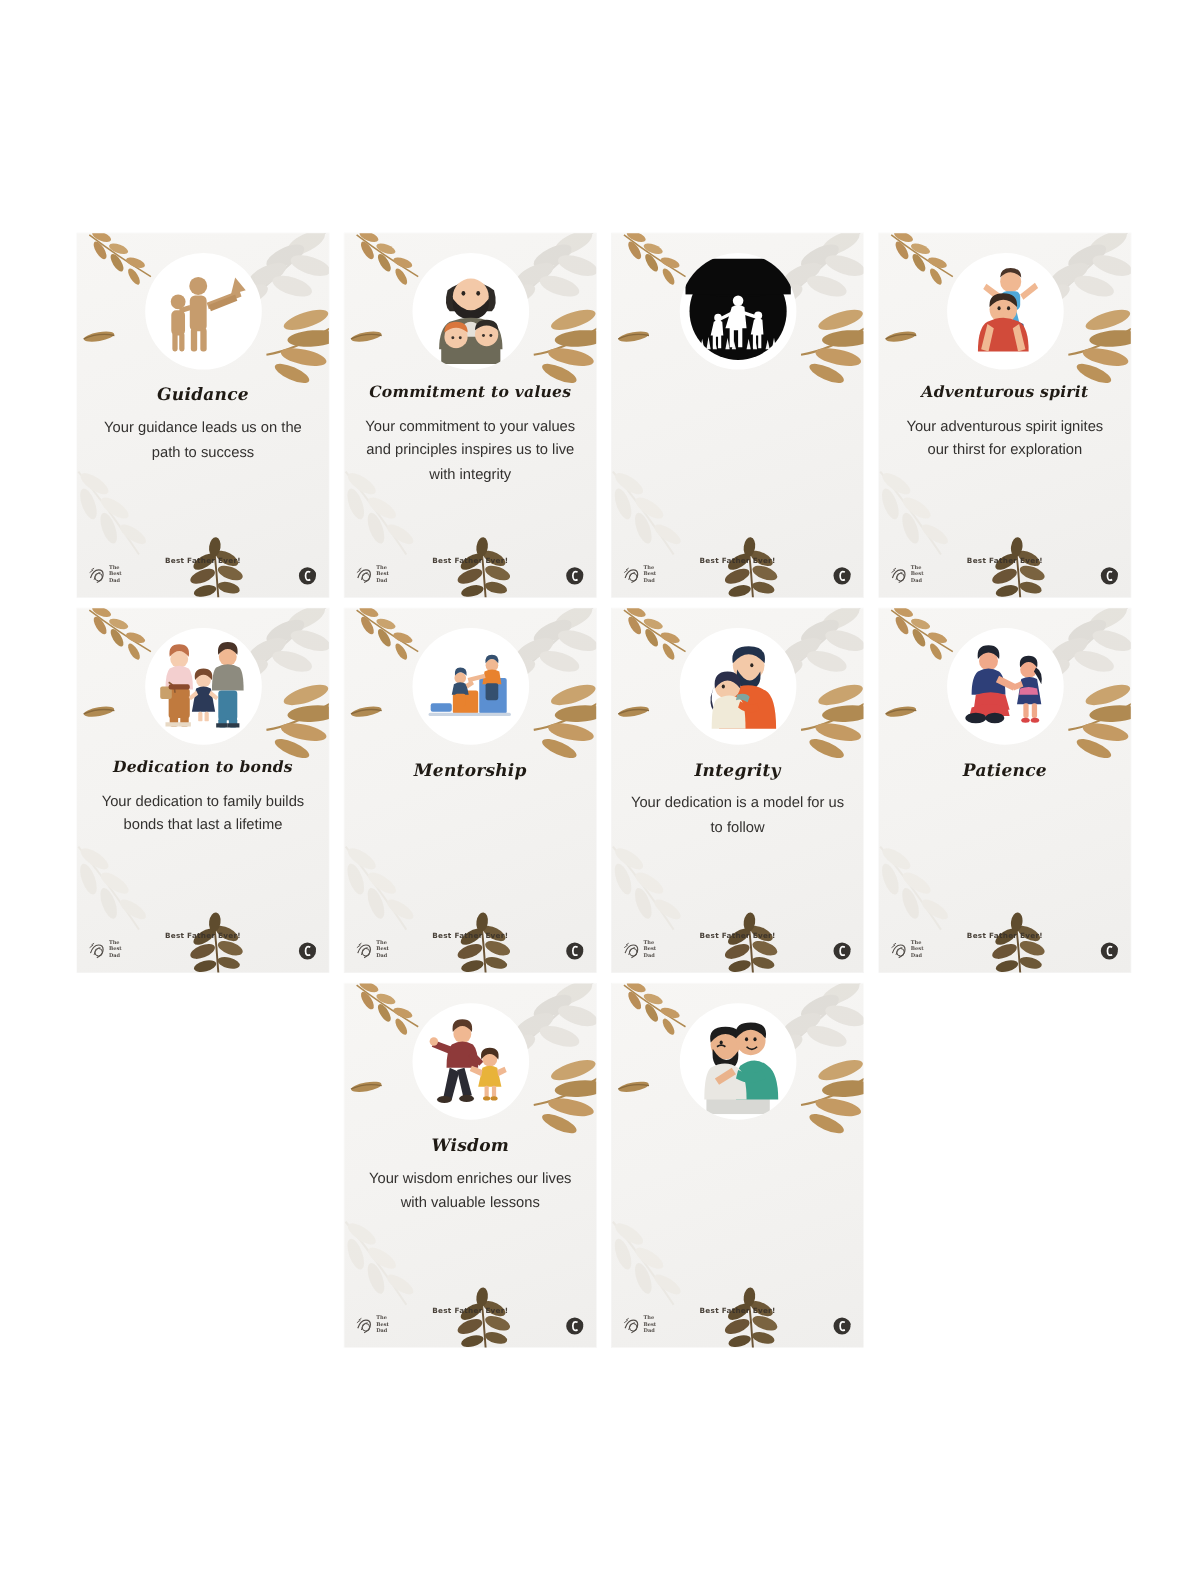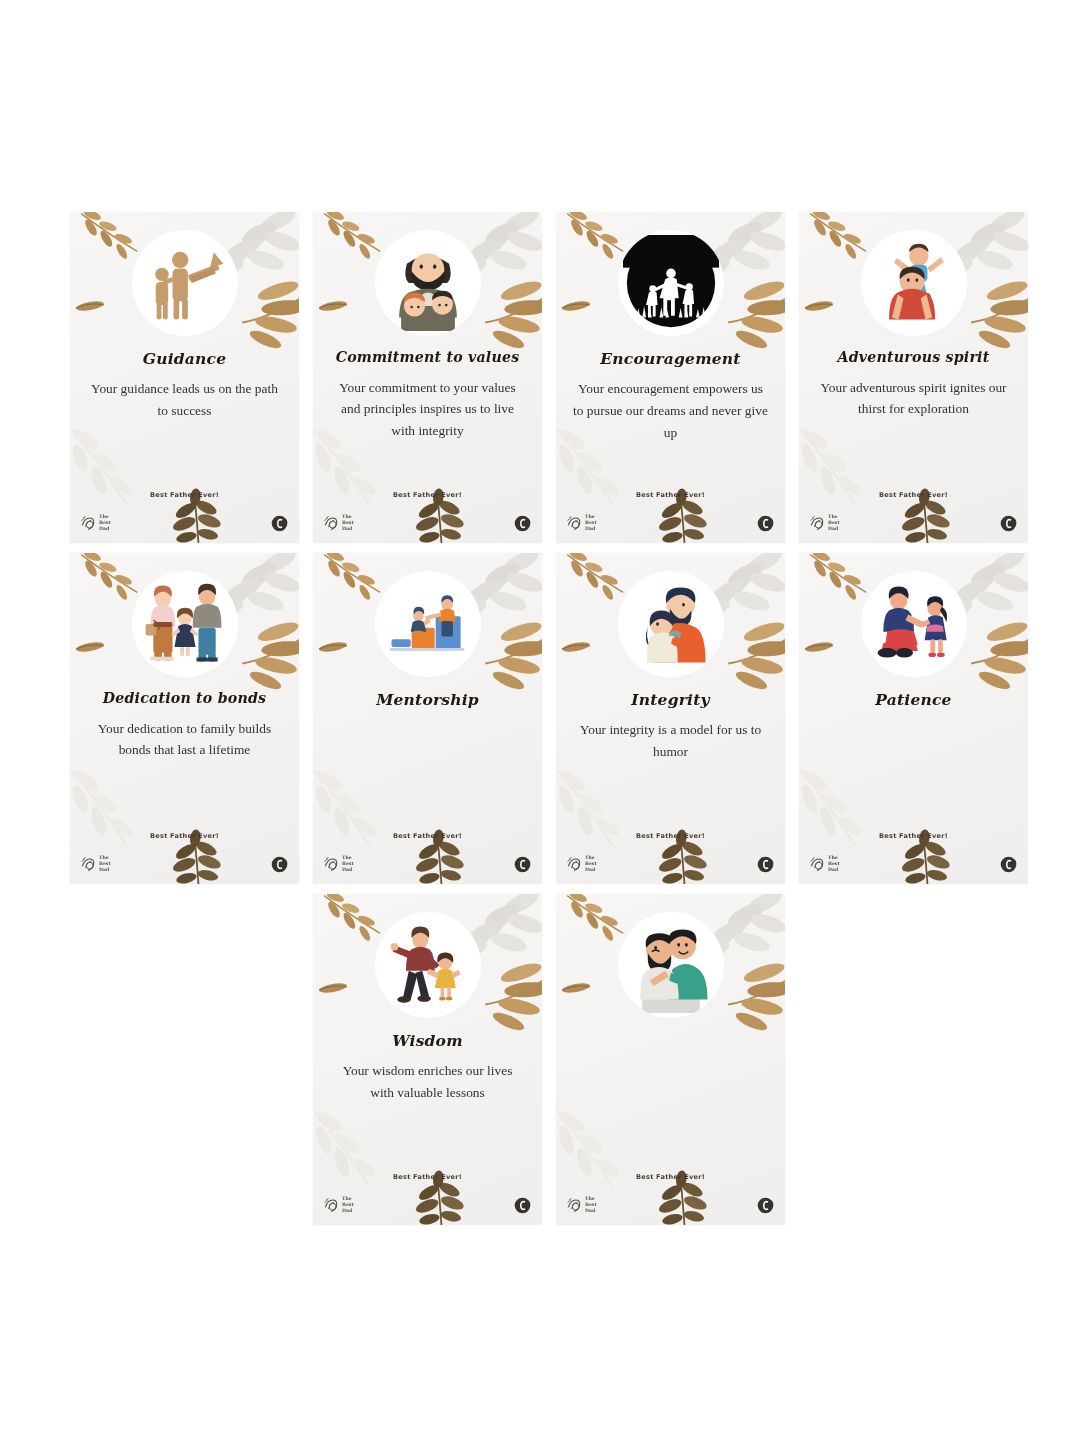--- a/index.html
+++ b/index.html
@@ -103,34 +103,34 @@
     font-style: italic;
     font-size: 15.5px;
     letter-spacing: 0.2px;
     color: #1f1a14;
     margin: 6px 0 0 0;
     line-height: 1.1;
     white-space: nowrap;
   }
   .title.small { font-size: 14.2px; text-align: right; }
   .message {
-    font-family: Liberation Serif, serif;
+    font-family: Liberation Sans, sans-serif;
     font-size: 13.4px;
     line-height: 1.63;
     color: #33312f;
     margin: 11px 0 0 0;
     max-width: 196px;
   }
 
   
   .tagline {
     position: absolute;
     left: 0;
     right: 0;
-    bottom: 44px;
+    bottom: 29px;
     text-align: center;
     font-family: "DejaVu Sans", sans-serif;
     font-weight: 700;
     font-size: 6.6px;
     letter-spacing: 0.25px;
     color: #3b332a;
     opacity: .92;
   }
   .brand {
     position: absolute;
@@ -273,24 +273,20 @@
           <div class="deco deco-bc"><svg width="100%" height="100%" viewBox="0 0 100 100">
               <use href="#leaf-sprig-dark"></use>
             </svg></div>
           <div class="bubble-wrap">
             <div class="bubble">
               <svg width="96" height="96" viewBox="0 0 100 100">
                 <use href="#ic-encouragement"></use>
               </svg>
             </div>
           </div>
-          <div class="body-area">
-            <h2 class="title">Encouragement</h2>
-            <p class="message">Your encouragement empowers us to pursue our dreams and never give up</p>
-          </div>
           <div class="tagline">Best Father Ever!</div>
           <div class="brand">
             <span class="brand-mark"><svg width="18" height="18" viewBox="0 0 22 22">
                 <use href="#brand-emblem"></use>
               </svg></span>
             <span class="brand-text">The
 Best
 Dad</span>
           </div>
           <div class="copymark"><svg width="19" height="19" viewBox="0 0 22 22">
@@ -448,21 +444,21 @@
             </svg></div>
           <div class="bubble-wrap">
             <div class="bubble">
               <svg width="96" height="96" viewBox="0 0 100 100">
                 <use href="#ic-integrity"></use>
               </svg>
             </div>
           </div>
           <div class="body-area">
             <h2 class="title">Integrity</h2>
-            <p class="message">Your integrity is a model for us to humor</p>
+            <p class="message">Your dedication is a model for us to follow</p>
           </div>
           <div class="tagline">Best Father Ever!</div>
           <div class="brand">
             <span class="brand-mark"><svg width="18" height="18" viewBox="0 0 22 22">
                 <use href="#brand-emblem"></use>
               </svg></span>
             <span class="brand-text">The
 Best
 Dad</span>
           </div>

